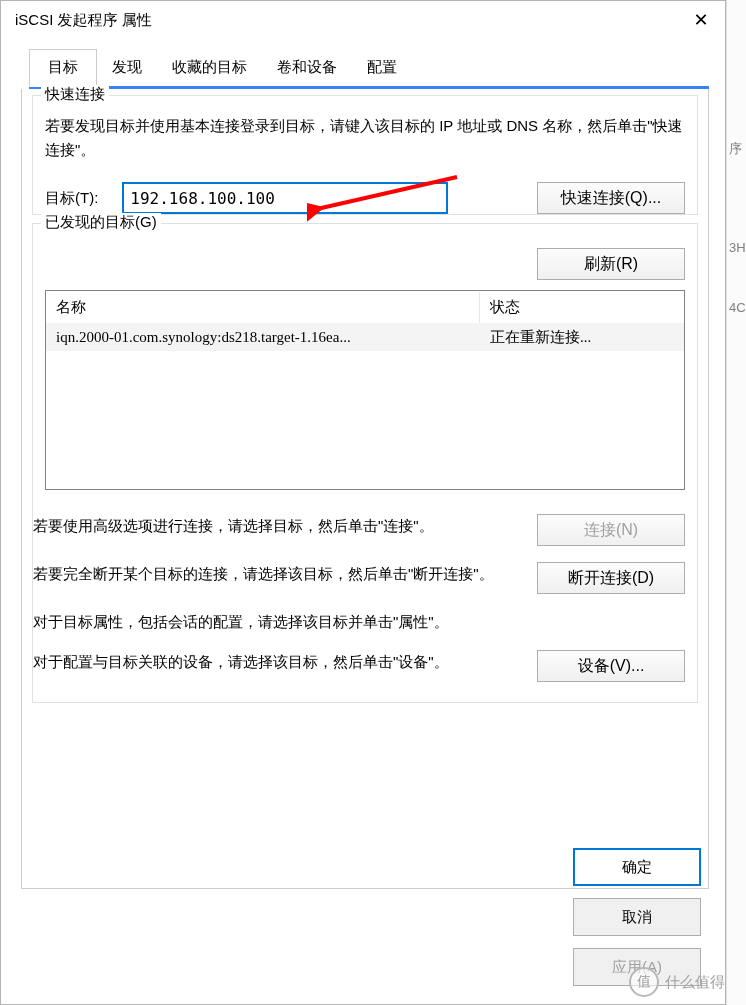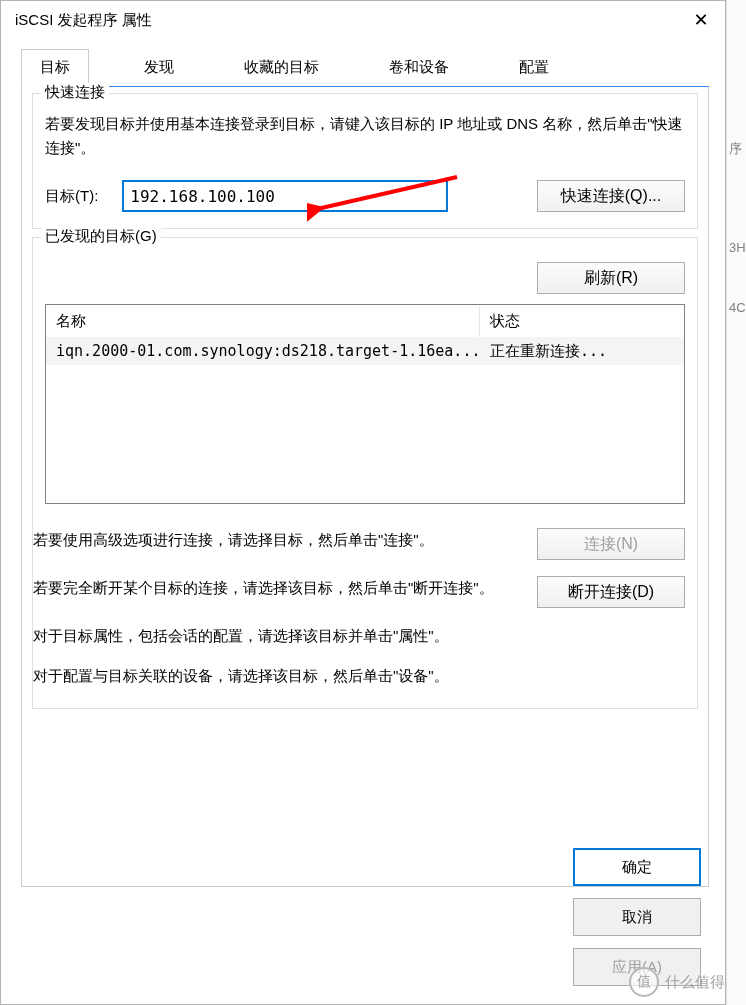--- a/index.html
+++ b/index.html
@@ -43,24 +43,23 @@
       align-items: center;
       justify-content: center;
       font-size: 18px;
       font-weight: 100;
     }
     .content {
       padding: 10px 16px 0 16px;
     }
     .tabs {
       display: flex;
-      border-bottom: 1px solid #3b82f6;
-      position: relative;
-      margin-left: 4px;
-      gap: 40px;
+      border-bottom: 3px solid #3b82f6;
+      position: relative;
+      margin-left: 12px;
     }
     .tab {
       padding: 8px 14px;
       font-size: 15px;
       color: #000;
       background: #fff;
       border: 1px solid transparent;
       cursor: pointer;
     }
     .tab.active {
@@ -73,21 +72,21 @@
       border: 1px solid #cccccc;
       border-top: none;
       padding: 6px 10px 24px 10px;
       margin-left: 4px;
       min-height: 800px;
       position: relative;
     }
     .groupbox {
       position: relative;
       border: 1px solid #e0e0e0;
-      padding: 18px 12px 16px 12px;
+      padding: 18px 12px 0 12px;
       margin-bottom: 8px;
     }
     .groupbox-title {
       position: absolute;
       top: -11px;
       left: 8px;
       background: #fff;
       padding: 0 4px;
       font-size: 15px;
     }
@@ -155,21 +154,21 @@
     .th-name { width: 434px; }
     .th-status { flex: 1; border-right: none; }
     .table-row {
       display: flex;
       height: 28px;
       align-items: center;
       background: #f4f4f4;
       font-family: SimSun, monospace;
       font-size: 15px;
     }
-    .td { padding: 4px 10px; }
+    .td { padding: 4px 10px; font-family: Liberation Serif, serif; }
     .td-name { width: 434px; white-space: nowrap; overflow: hidden; }
     .td-status { flex: 1; }
     .action-row {
       display: flex;
       align-items: flex-start;
       justify-content: space-between;
       padding: 6px 12px 10px 0;
       gap: 20px;
     }
     .action-text {
@@ -306,20 +305,21 @@
         </div>
         <div class="action-row">
           <div class="action-text">若要完全断开某个目标的连接，请选择该目标，然后单击"断开连接"。</div>
           <button class="wbtn">断开连接(D)</button>
         </div>
         <div class="action-row">
           <div class="action-text">对于目标属性，包括会话的配置，请选择该目标并单击"属性"。</div>
         </div>
         <div class="action-row">
           <div class="action-text">对于配置与目标关联的设备，请选择该目标，然后单击"设备"。</div>
+          <button class="wbtn">设备(V)...</button>
         </div>
       </div>
 
     </div>
   </div>
 
   <svg class="arrow" viewBox="0 0 160 60">
     <defs>
       <marker id="ah" markerWidth="12" markerHeight="12" refX="2" refY="5" orient="auto">
         <path d="M10,0 L0,5 L10,10 Z" fill="#ff0000"></path>

